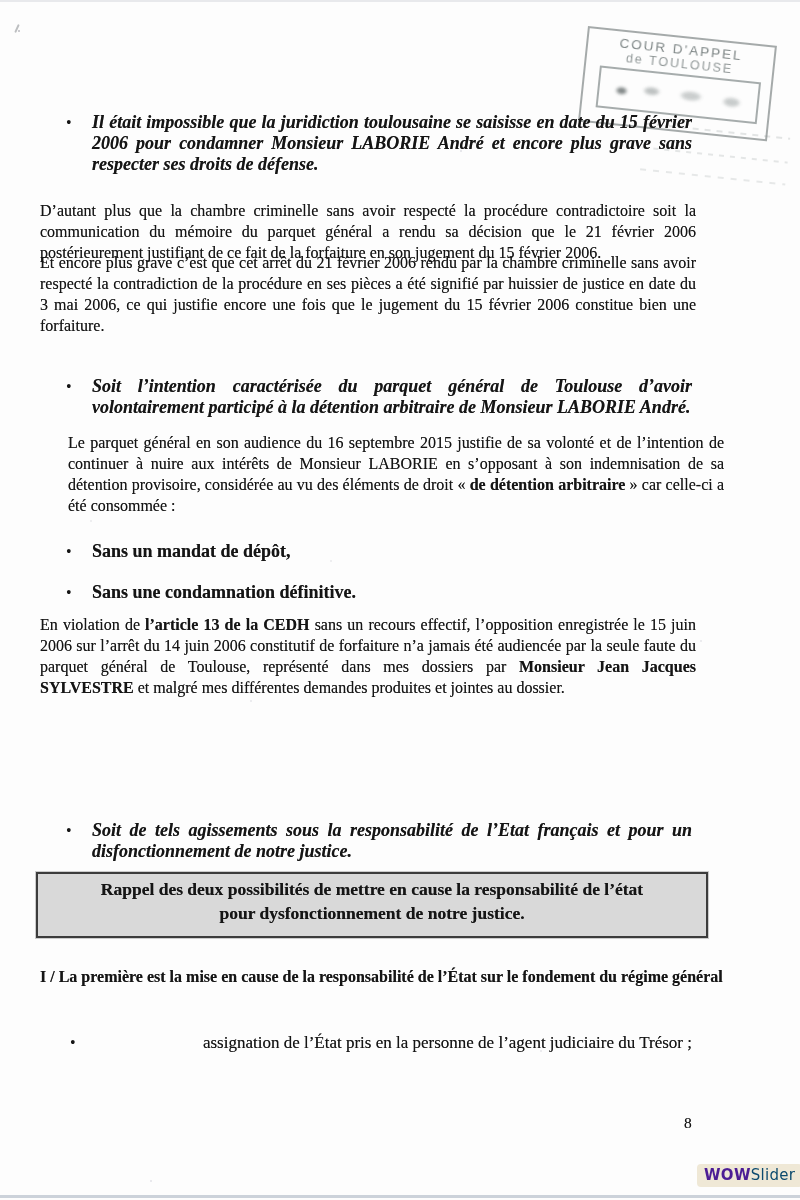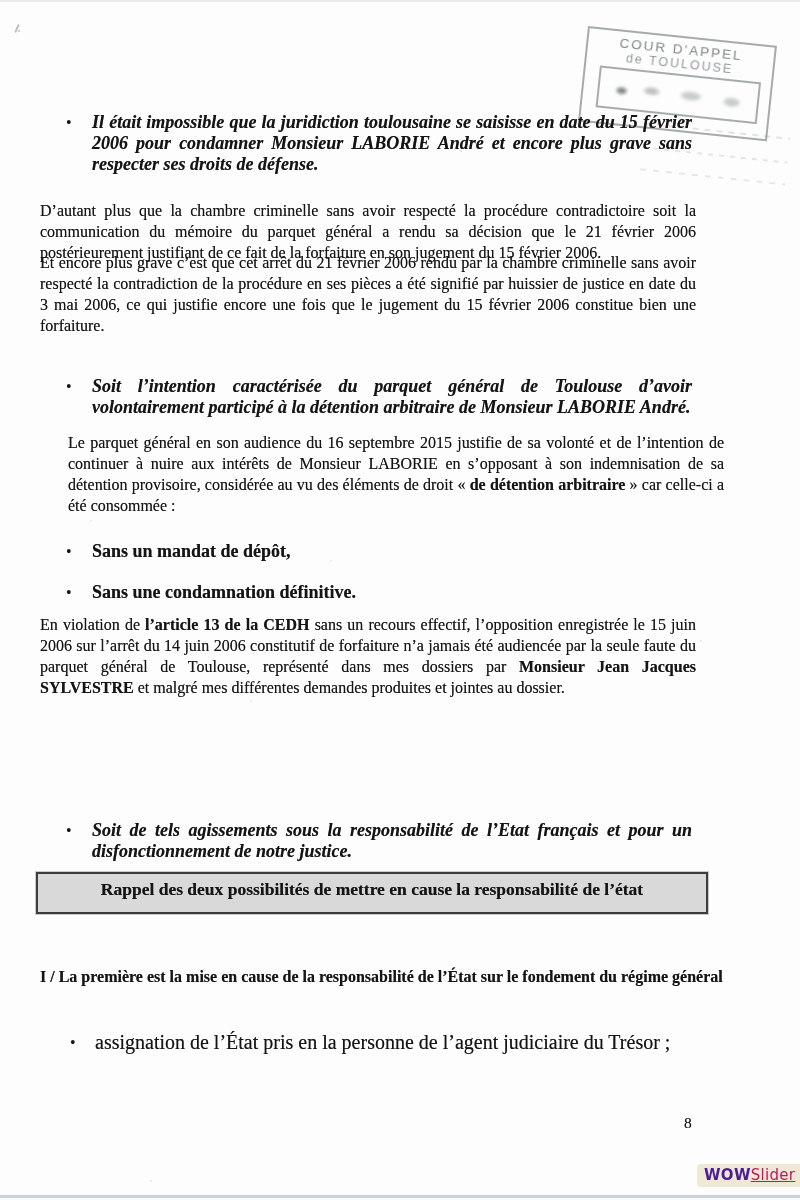--- a/index.html
+++ b/index.html
@@ -47,21 +47,21 @@
   .p2{top:252px;}
   .b2{top:376px;}
   .p3{top:432px;margin-left:28px;}
   .b3{top:541px;}
   .b4{top:582px;}
   .p4{top:614px;}
   .p5{top:738px;font-weight:bold;}
   .b5{top:820px;}
   .b6{top:1032px;}
   .b6 .marker{left:30px;}
-  .b6 .btext{margin-left:55px;font-size:20px;font-weight:normal;font-style:normal;text-align:left;}
+  .b6 .btext{margin-left:55px;font-size:17px;font-weight:normal;font-style:normal;text-align:right;}
 
   
   .heading-box{
     position:absolute;left:36px;top:872px;width:664px;
     background:#d9d9d9;
     border:2px solid #3c3c3c;
     box-shadow:0 0 0 1px rgba(60,60,60,.25);
     text-align:center;font-weight:bold;font-size:17.5px;line-height:24px;
     padding:3px 2px 11px 2px;
     text-shadow:0 0 .6px rgba(0,0,0,.6);
@@ -164,29 +164,30 @@
   <div class="blk p4"><span>En violation de </span><span class="bold">l’article 13 de la CEDH</span><span> sans un recours effectif, l’opposition enregistrée le 15 juin 2006 sur l’arrêt du 14 juin 2006 constitutif de forfaiture n’a jamais été audiencée par la seule faute du parquet général de Toulouse, représenté dans mes dossiers par </span><span class="bold">Monsieur Jean Jacques SYLVESTRE</span><span> et malgré mes différentes demandes produites et jointes au dossier.</span></div>
 
 
   <div class="bullet b5">
     <span class="marker">•</span>
     <div class="btext bi">Soit de tels agissements sous la responsabilité de l’Etat français et pour un disfonctionnement de notre justice.</div>
   </div>
 
   <div class="heading-box" style="background-color: rgb(217, 217, 217);">
     <span class="hb-line">Rappel des deux possibilités de mettre en cause la responsabilité de l’état</span>
+    <span class="hb-line">pour dysfonctionnement de notre justice.</span>
   </div>
 
   <div class="blk section1">I / La première est la mise en cause de la responsabilité de l’État sur le fondement du régime général</div>
 
   <div class="bullet b6">
     <span class="marker">•</span>
     <div class="btext">assignation de l’État pris en la personne de l’agent judiciaire du Trésor ;</div>
   </div>
 
   <div class="page-number">8</div>
 
   <div class="watermark" style="background-color: rgb(239, 232, 214);">
-    <span class="wm-1" style="color: #4c1d95;">WOW</span><span class="wm-2" style="color: #be185d; text-decoration: underline;">Slider</span>
+    <span class="wm-1" style="color: #4c1d95;">WOW</span><span class="wm-2" style="color: #0c4a6e;">Slider</span>
   </div>
 
   <div class="edge-bottom"></div>
 </div>
 
 </body></html>

